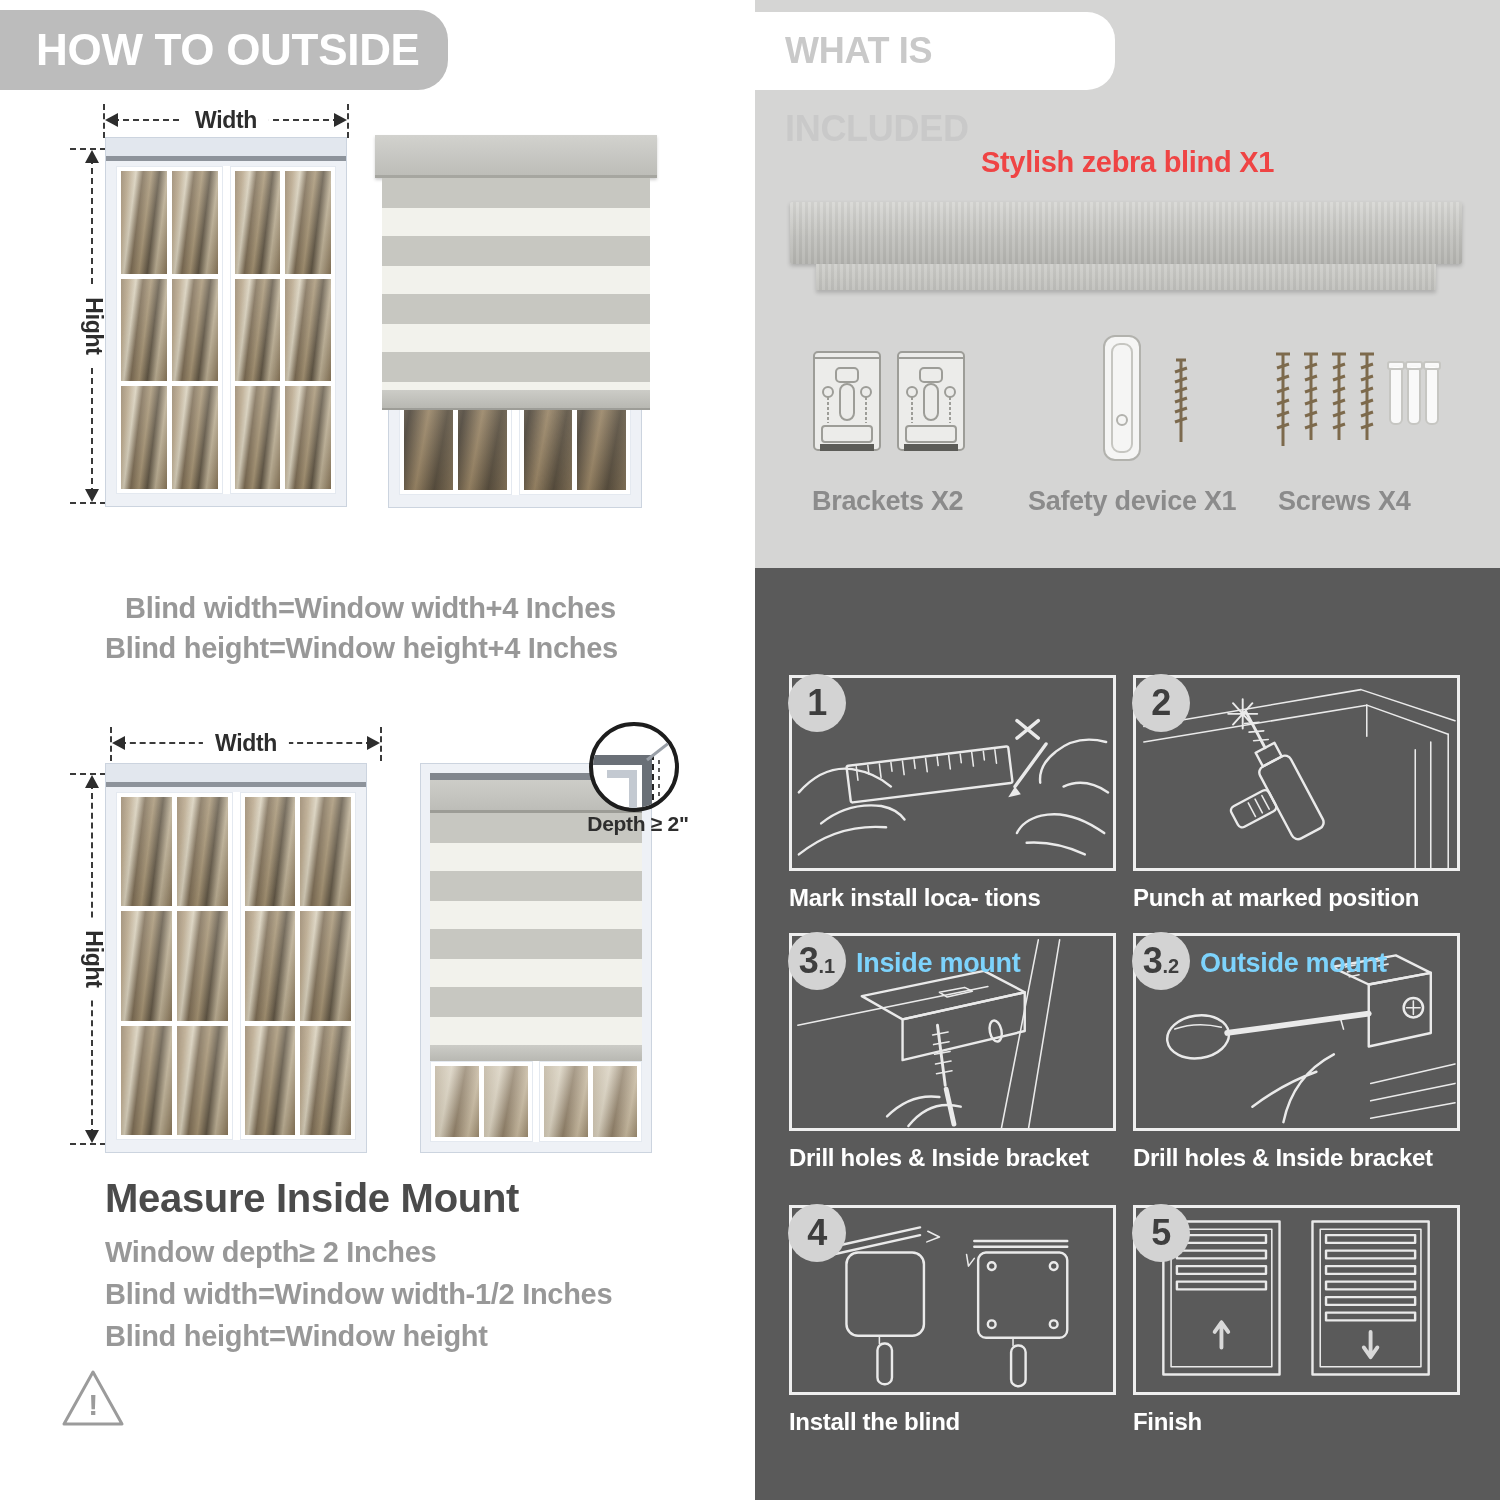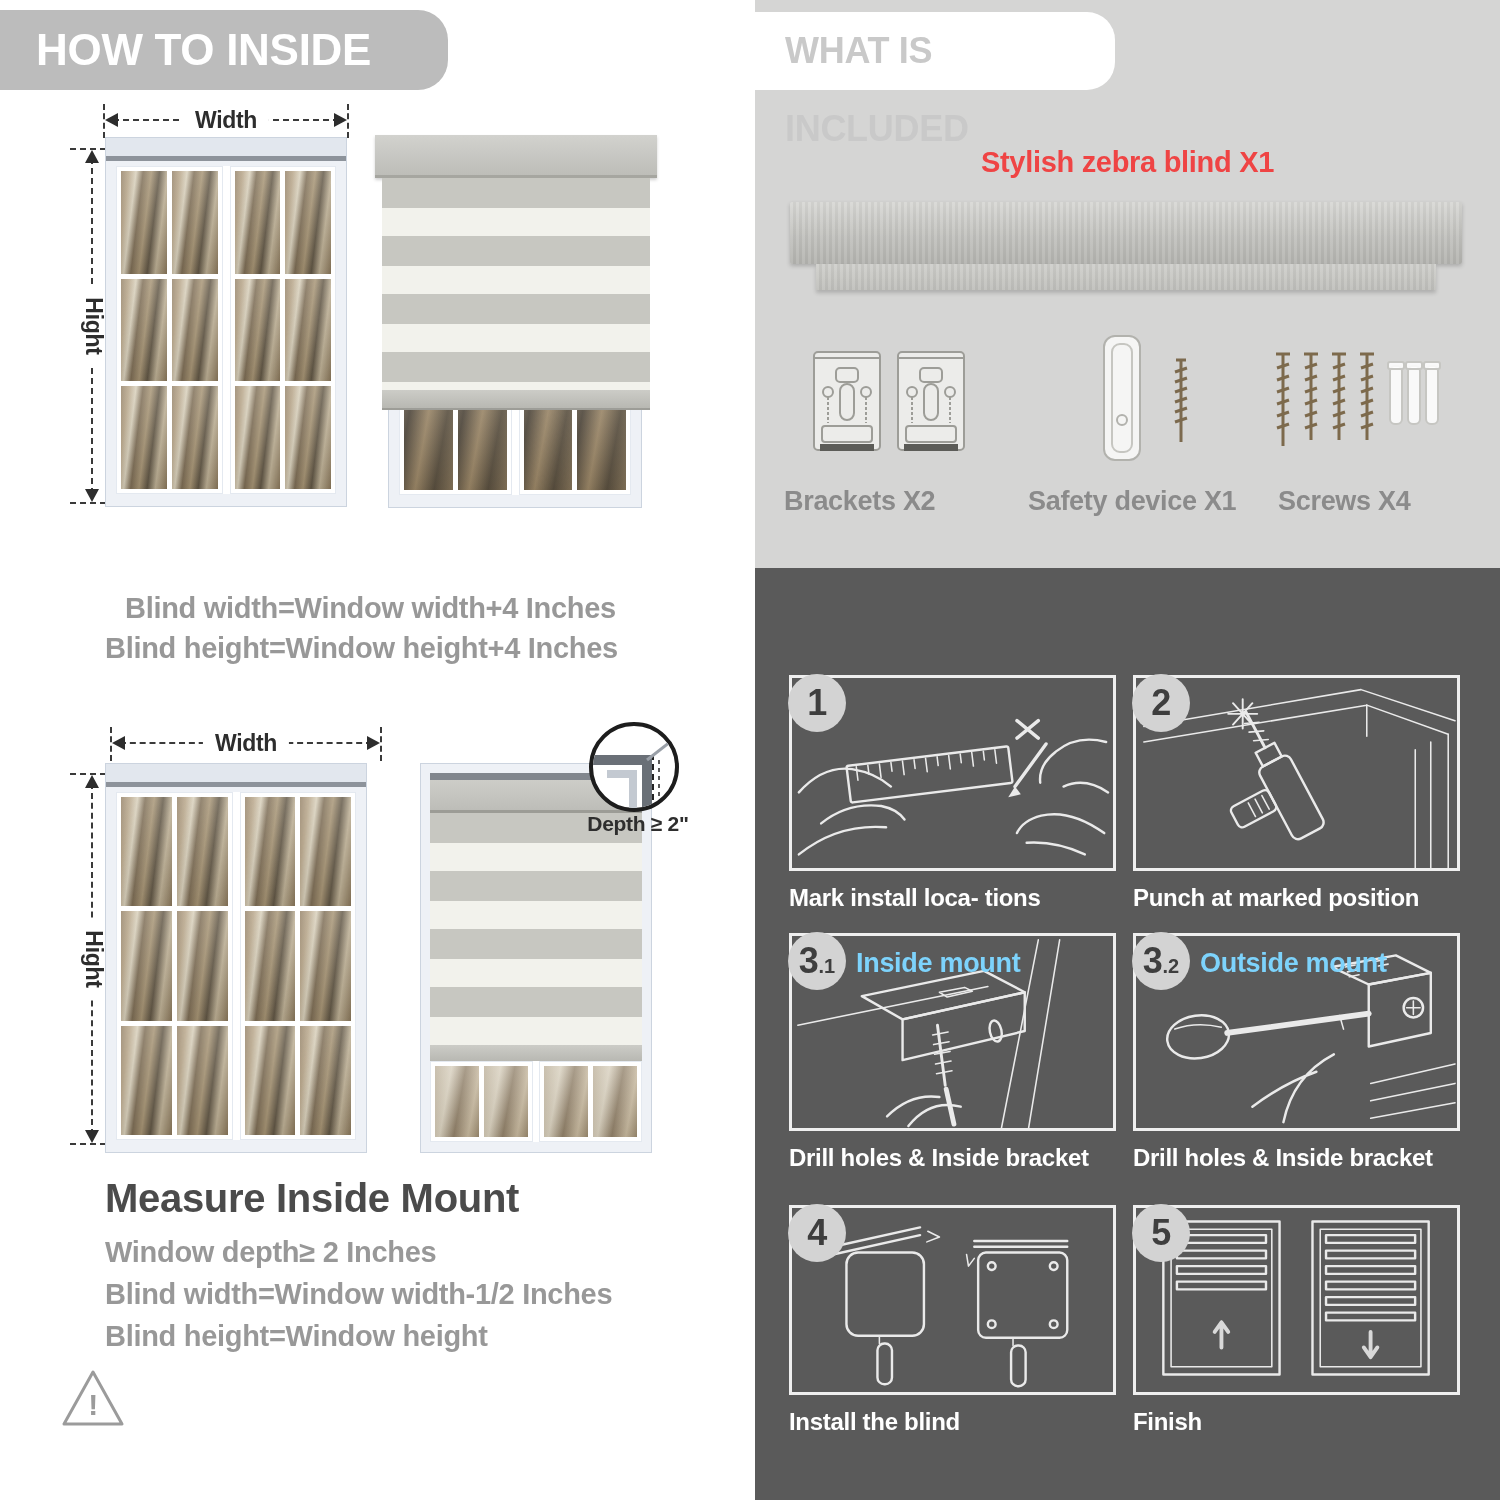--- a/index.html
+++ b/index.html
@@ -101,21 +101,21 @@
   .lineart path,.lineart line,.lineart rect,.lineart circle,.lineart ellipse,.lineart polygon{
     fill:none;stroke:#eaeaea;stroke-width:2.5;stroke-linecap:round;stroke-linejoin:round;}
   .lineart .fill{fill:#d6d6d6;stroke:none;}
   .lineart .thin{stroke-width:1.6;}
 </style>
 </head>
 <body>
 
 <div id="canvas">
 
-  <div class="abs banner-gray">HOW TO INSIDE</div>
+  <div class="abs banner-gray">HOW TO OUTSIDE</div>
 
   <div class="abs harrow" style="left:103px;top:106px;width:246px;">
     <div class="tickl"></div>
     <div class="tickr"></div>
     <div class="line"></div>
     <div class="ahl"></div>
     <div class="ahr"></div>
     <div class="lab">Width</div>
   </div>
 
@@ -304,21 +304,21 @@
     <g fill="rgba(255,255,255,.85)" stroke="#c6c6c2" stroke-width="2">
       <rect x="122" y="18" width="12" height="58" rx="5"></rect>
       <rect x="140" y="18" width="12" height="58" rx="5"></rect>
       <rect x="158" y="18" width="12" height="58" rx="5"></rect>
       <rect x="120" y="14" width="16" height="7" rx="2"></rect>
       <rect x="138" y="14" width="16" height="7" rx="2"></rect>
       <rect x="156" y="14" width="16" height="7" rx="2"></rect>
     </g>
   </svg>
 
-  <div class="abs itemlab" style="left:784px;top:486px;">Brackets X2</div>
+  <div class="abs itemlab" style="left:812px;top:486px;">Brackets X2</div>
   <div class="abs itemlab" style="left:1028px;top:486px;">Safety device X1</div>
   <div class="abs itemlab" style="left:1278px;top:486px;">Screws X4</div>
 
   <div class="abs dark-sec"></div>
 
   <div class="panel" style="left:789px;top:675px;height:196px;">
     <svg class="lineart" viewBox="0 0 327 196">
       <path d="M5 118 Q30 90 60 94 Q84 98 100 112"></path>
       <path d="M28 150 Q55 128 90 132 Q106 135 114 146"></path>
       <path d="M5 182 Q45 150 95 154"></path>

